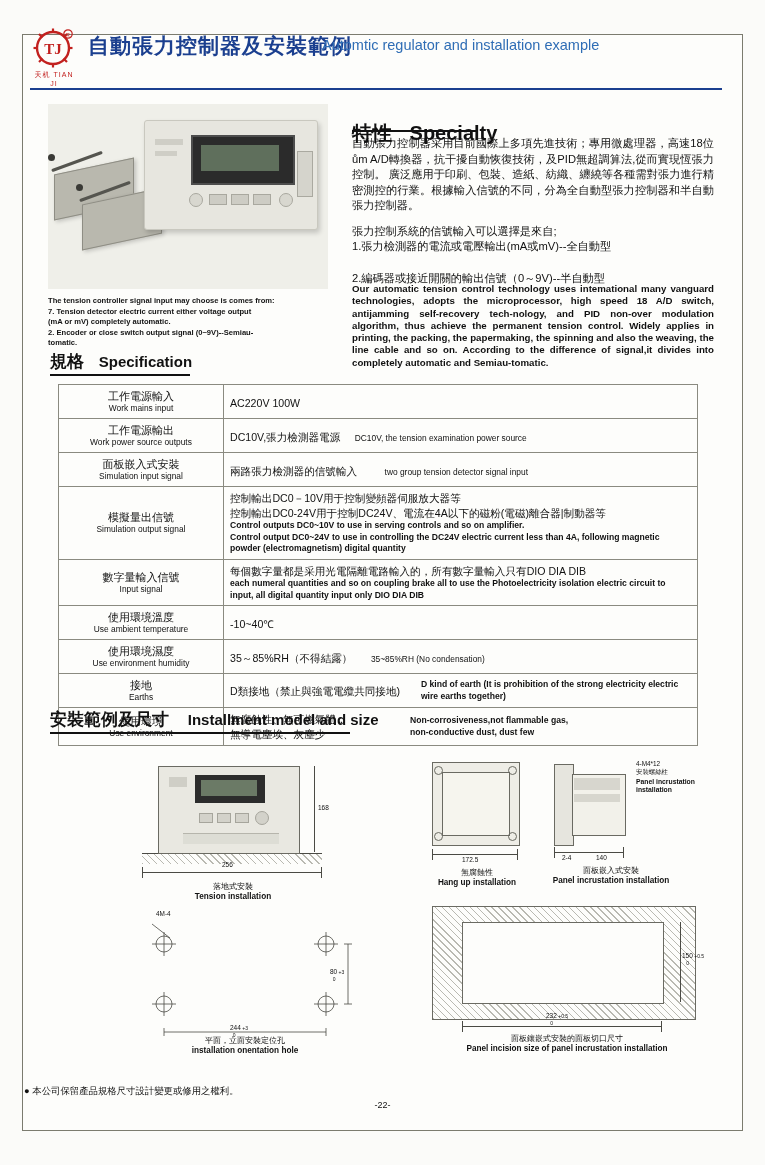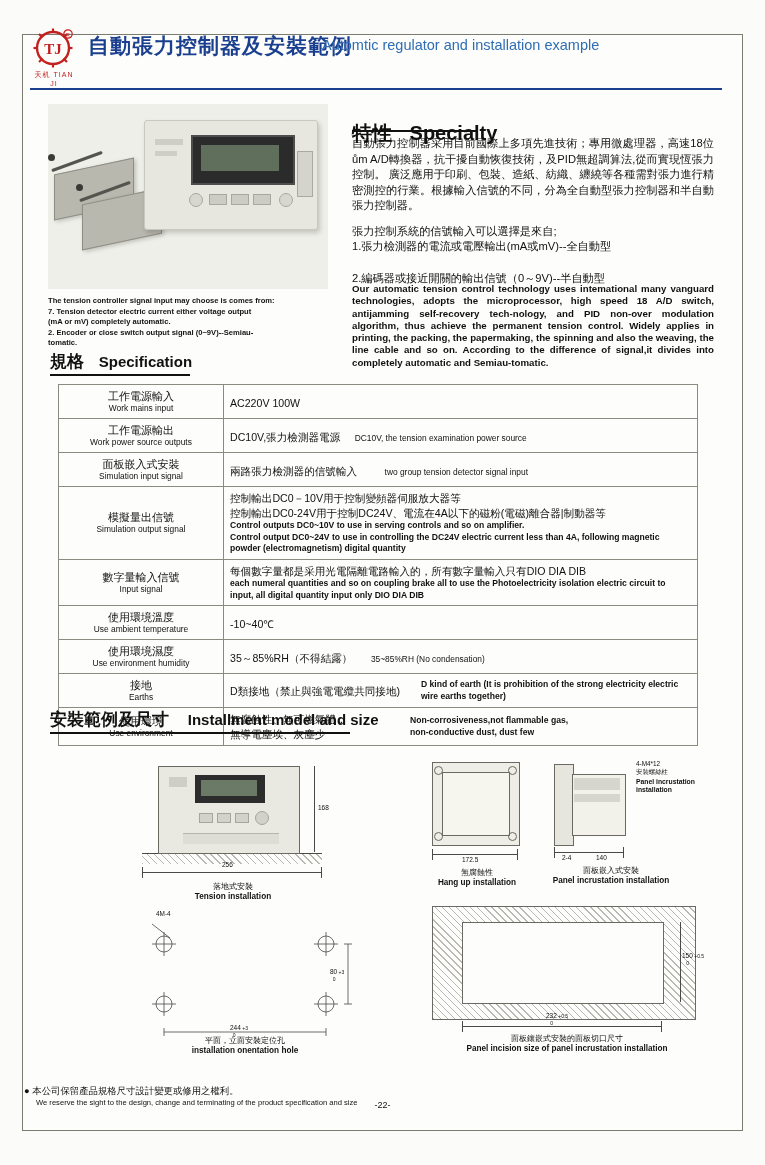--- a/index.html
+++ b/index.html
@@ -493,16 +493,15 @@
       <span>150</span><span style="font-size:5px;">&nbsp;+0.5<br>&nbsp;&nbsp;&nbsp;0</span>
     </div>
     <div class="cap" style="position:absolute;left:0;top:134px;width:286px;">
       <div class="cn">面板鑲嵌式安裝的面板切口尺寸</div>
       <div class="en">Panel incision size of panel incrustation installation</div>
     </div>
   </div>
 
   <div class="footer">
     <div class="bullet">● 本公司保留產品規格尺寸設計變更或修用之權利。</div>
-    <div class="fen" style="margin-left:12px">We reserve the sight to the design, change and terminating of the product specification and size</div>
   </div>
   <div class="pageno">-22-</div>
 </div>
 
 </body></html>

